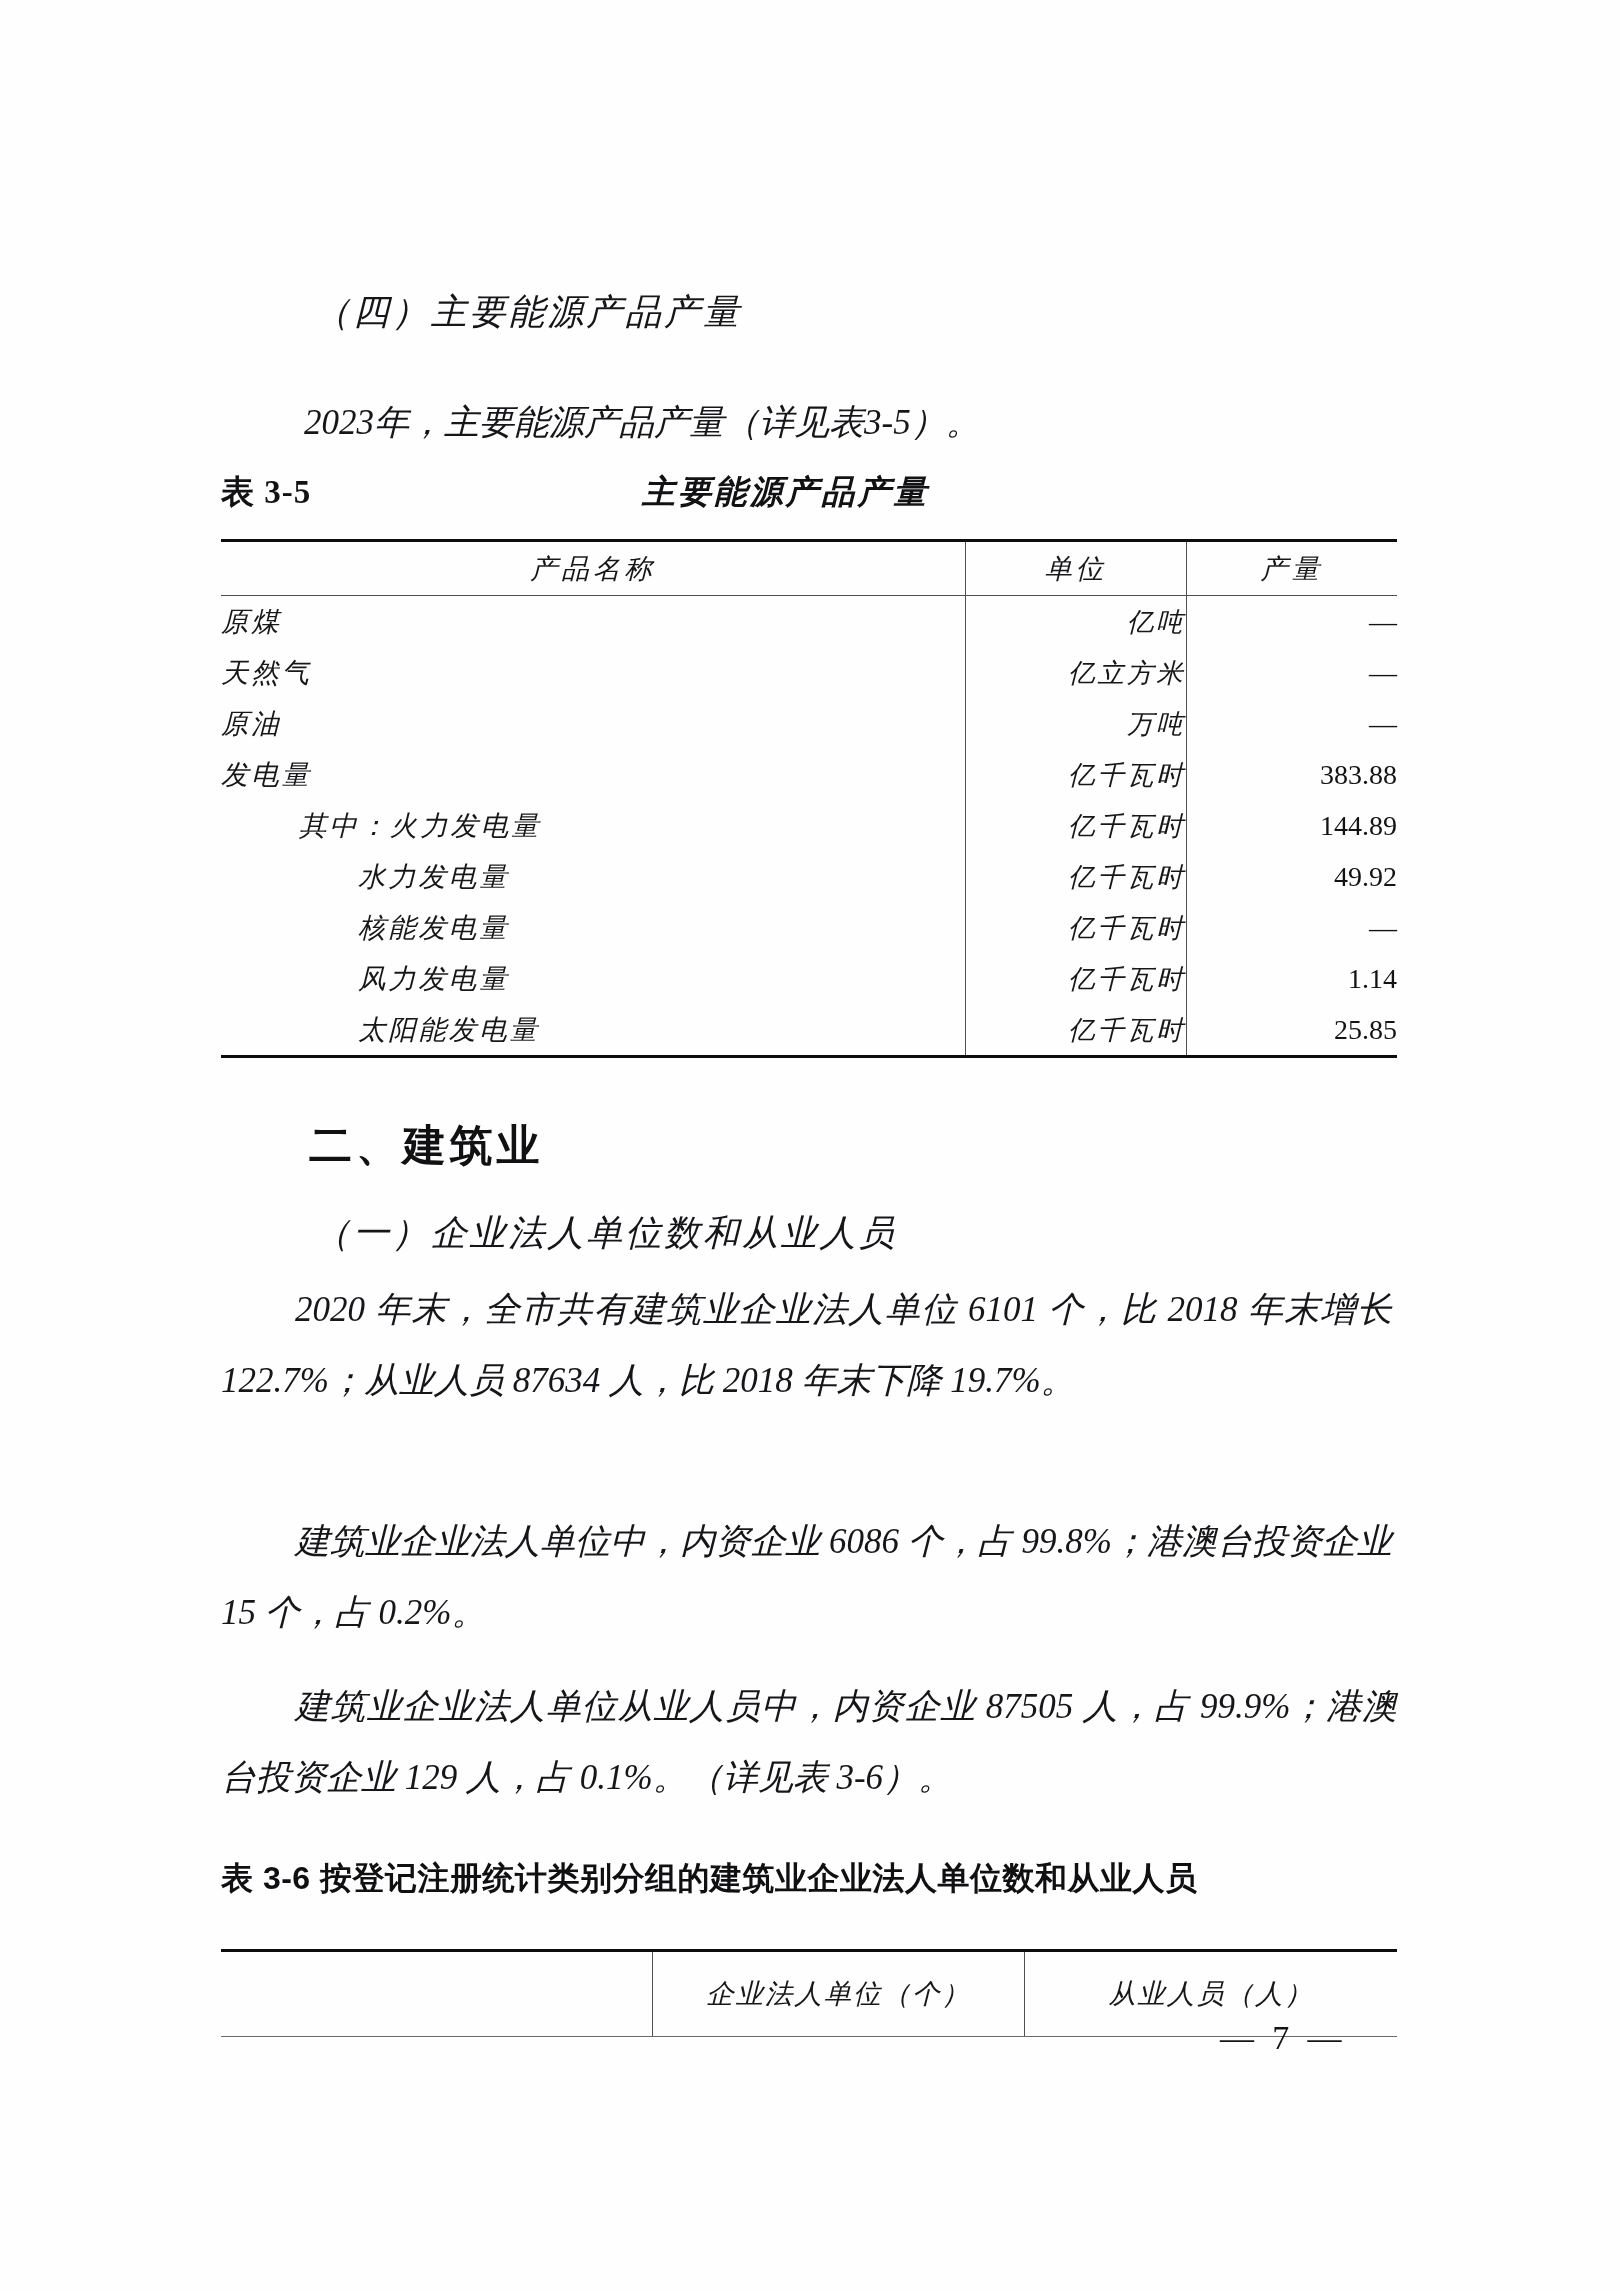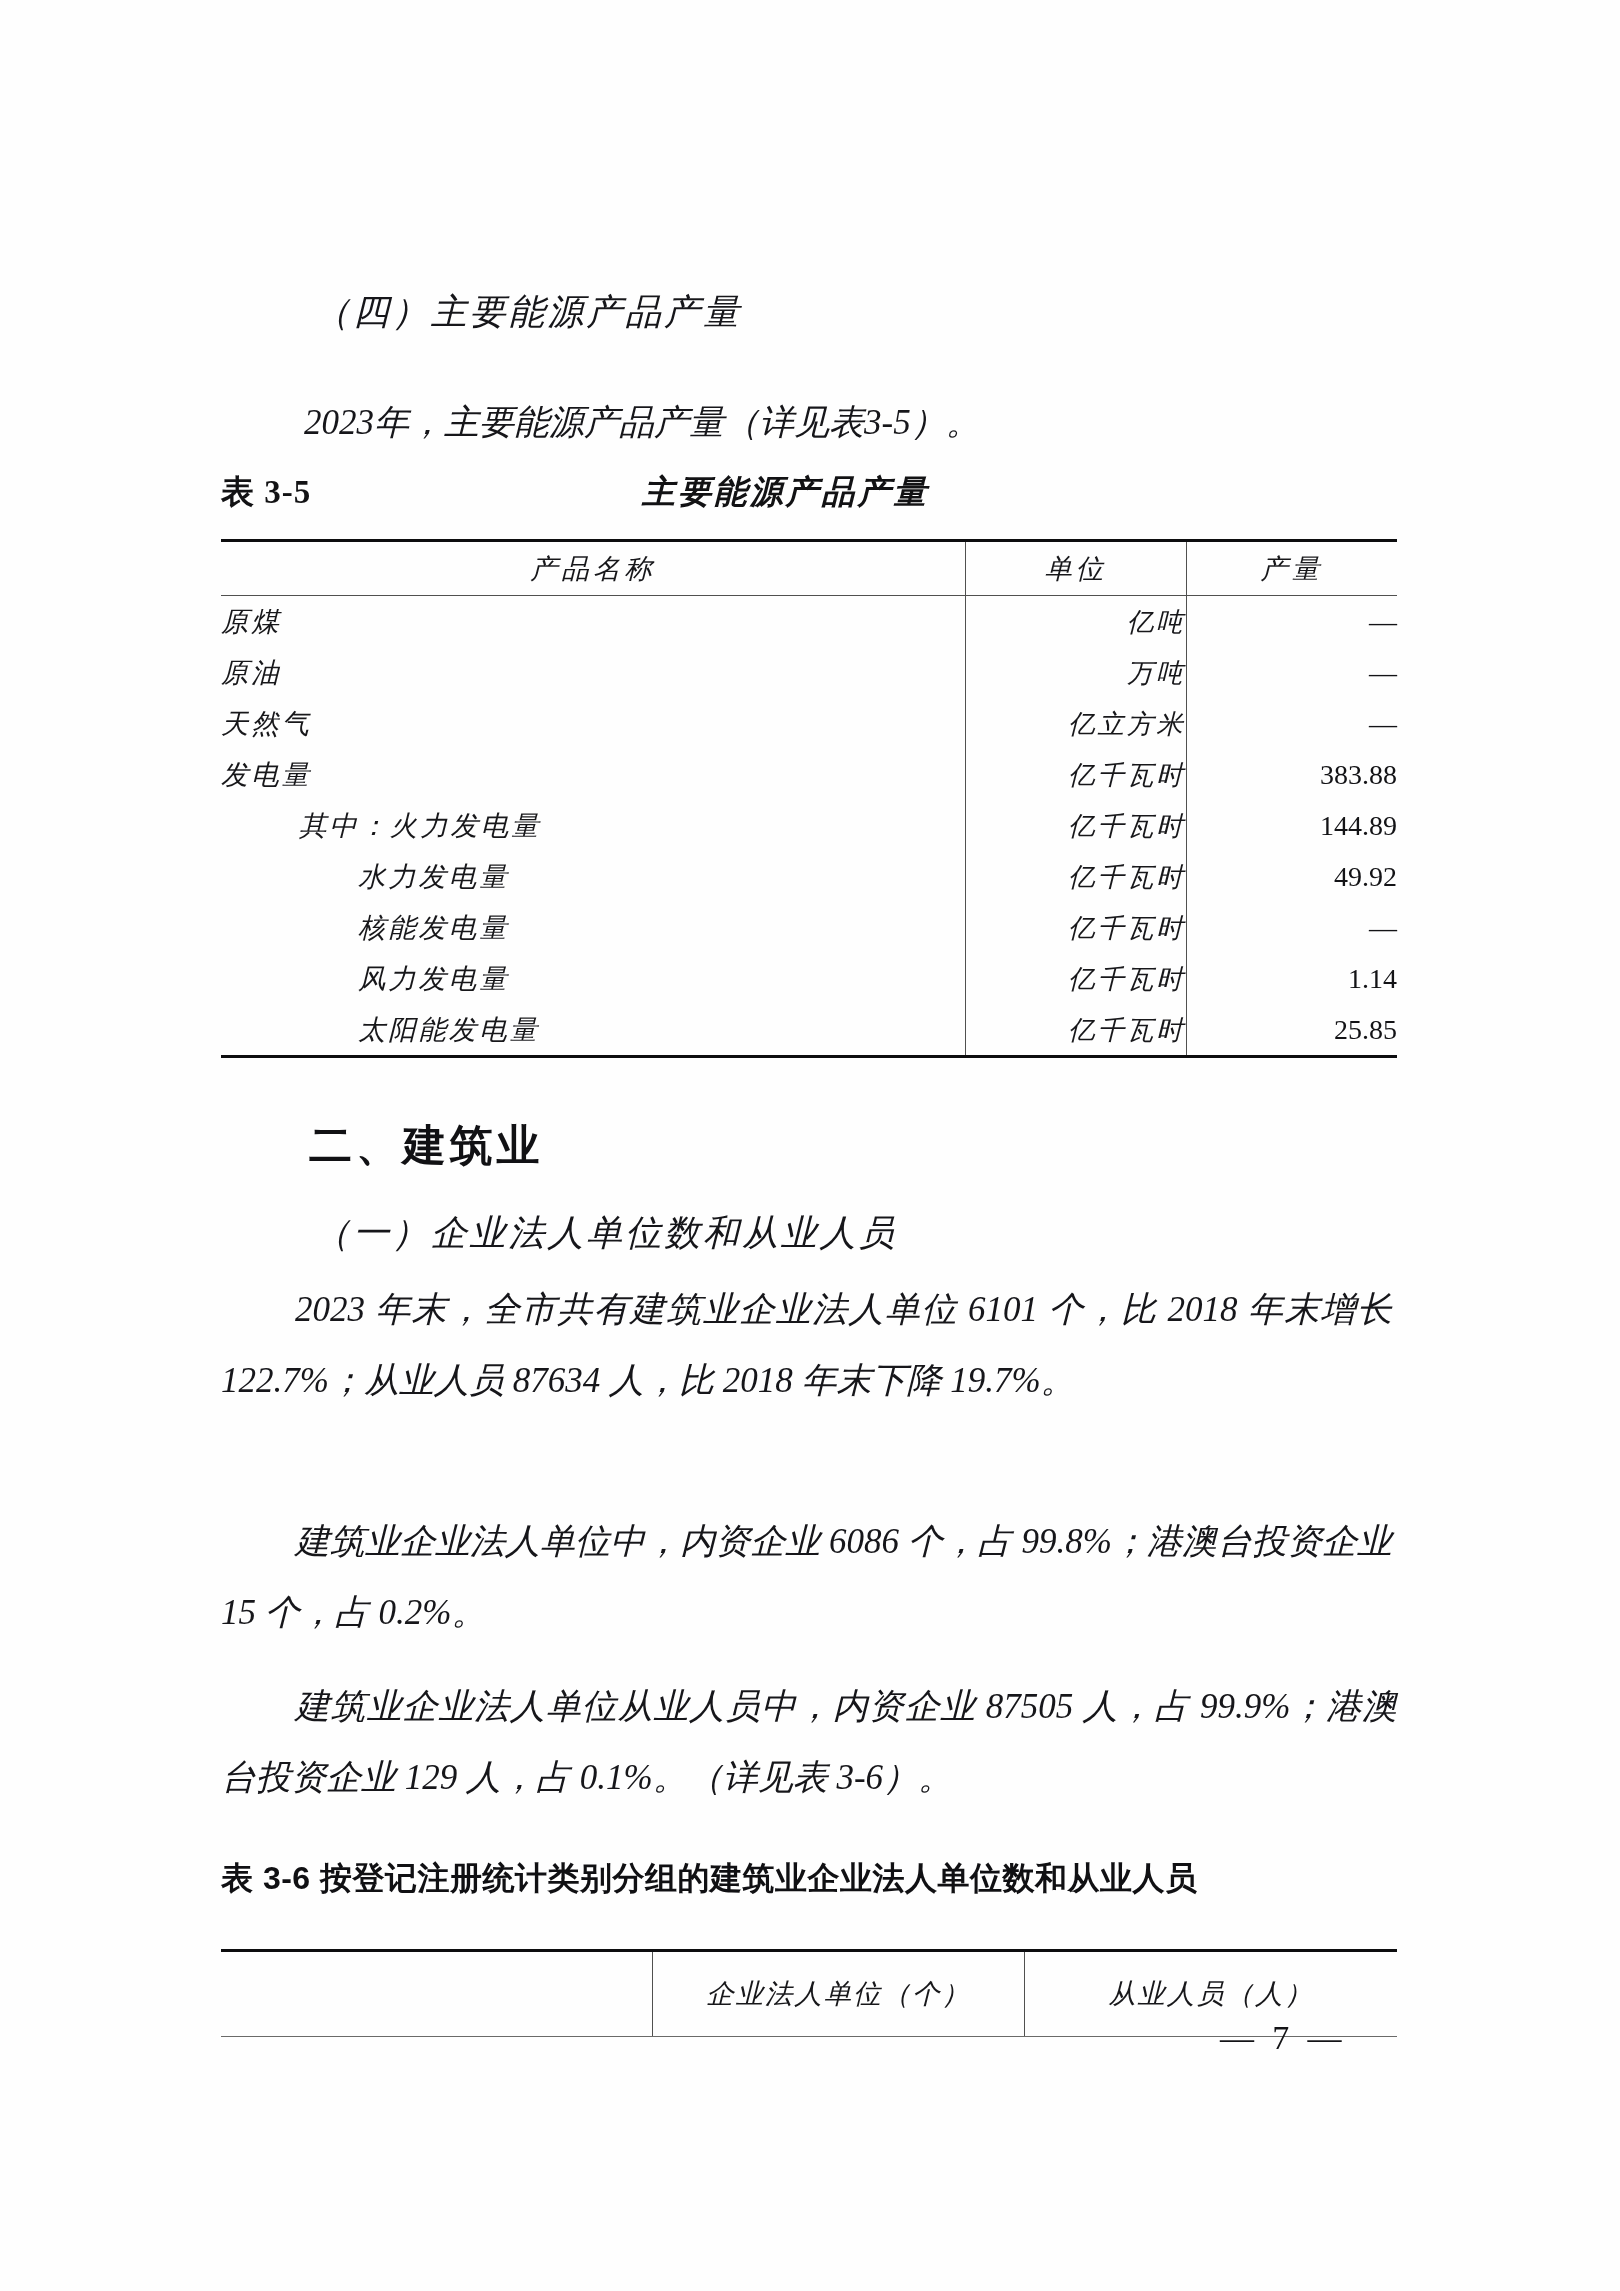--- a/index.html
+++ b/index.html
@@ -194,30 +194,30 @@
         <th class="hcell rule-top vline-l">产量</th>
       </tr>
     </thead>
     <tbody>
       <tr>
         <td class="namecell rule-thin">原煤</td>
         <td class="unitcell rule-thin vline-l">亿吨</td>
         <td class="valcell rule-thin vline-l">—</td>
       </tr>
       <tr>
+        <td class="namecell">天然气</td>
+        <td class="unitcell vline-l">亿立方米</td>
+        <td class="valcell vline-l">—</td>
+      </tr>
+      <tr>
         <td class="namecell">原油</td>
         <td class="unitcell vline-l">万吨</td>
         <td class="valcell vline-l">—</td>
       </tr>
       <tr>
-        <td class="namecell">天然气</td>
-        <td class="unitcell vline-l">亿立方米</td>
-        <td class="valcell vline-l">—</td>
-      </tr>
-      <tr>
         <td class="namecell">发电量</td>
         <td class="unitcell vline-l">亿千瓦时</td>
         <td class="valcell vline-l">383.88</td>
       </tr>
       <tr>
         <td class="namecell ind1">其中：火力发电量</td>
         <td class="unitcell vline-l">亿千瓦时</td>
         <td class="valcell vline-l">144.89</td>
       </tr>
       <tr>
@@ -240,21 +240,21 @@
         <td class="unitcell vline-l rule-bottom">亿千瓦时</td>
         <td class="valcell vline-l rule-bottom">25.85</td>
       </tr>
     </tbody>
   </table>
 
   <div class="section-heading" style="left:309px; top:1117px;">二、建筑业</div>
 
   <div class="sub-heading" style="left:314px; top:1209px;">（一）企业法人单位数和从业人员</div>
 
-  <div class="para" style="left:221px; top:1274px; width:1171px; text-indent:74px;">2023 年末，全市共有建筑业企业法人单位 6101 个，比 2018 年末增长 122.7%；从业人员 87634 人，比 2018 年末下降 19.7%。</div>
+  <div class="para" style="left:221px; top:1274px; width:1171px; text-indent:74px;">2020 年末，全市共有建筑业企业法人单位 6101 个，比 2018 年末增长 122.7%；从业人员 87634 人，比 2018 年末下降 19.7%。</div>
 
   <div class="para" style="left:221px; top:1506px; width:1171px; text-indent:74px;">建筑业企业法人单位中，内资企业 6086 个，占 99.8%；港澳台投资企业 15 个，占 0.2%。</div>
 
   <div class="para" style="left:221px; top:1671px; width:1176px; text-indent:74px;">建筑业企业法人单位从业人员中，内资企业 87505 人，占 99.9%；港澳台投资企业 129 人，占 0.1%。（详见表 3-6）。</div>
 
   <div class="tbl36-caption" style="left:221px; top:1857px;">表 3-6 按登记注册统计类别分组的建筑业企业法人单位数和从业人员</div>
 
   <table class="stat-table" style="left:221px; top:1949px; width:1176px;">
     <colgroup>
       <col style="width:431px">

